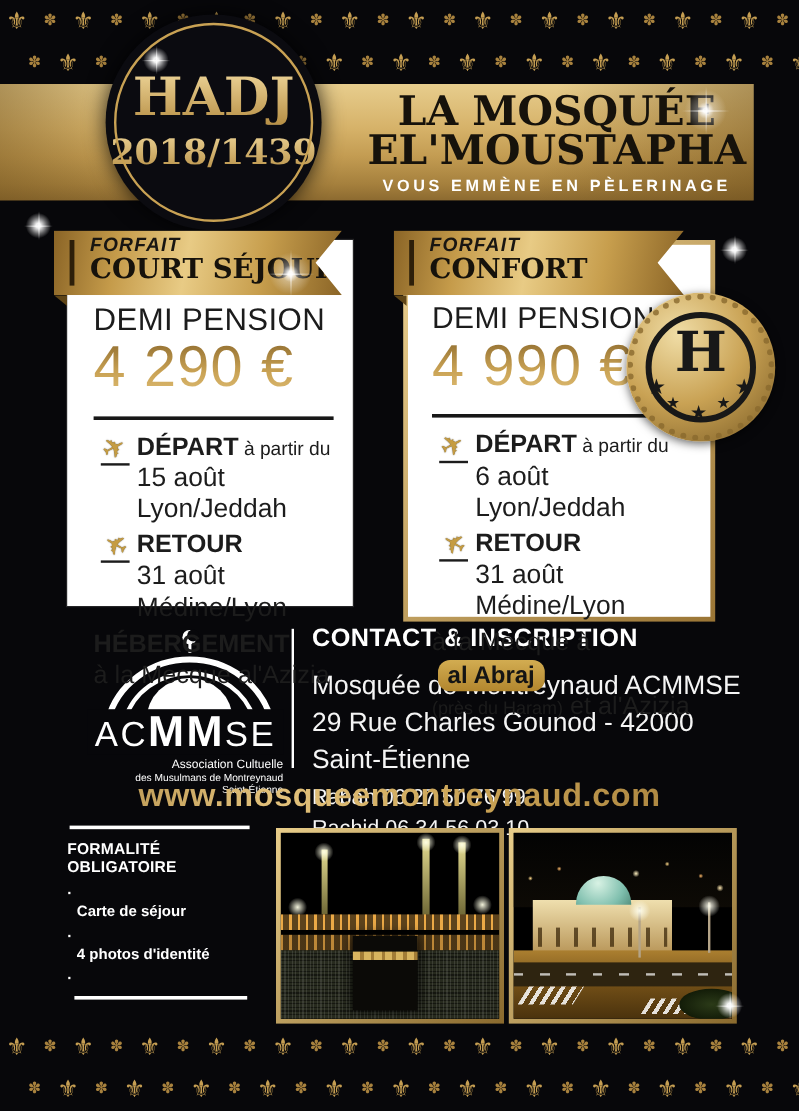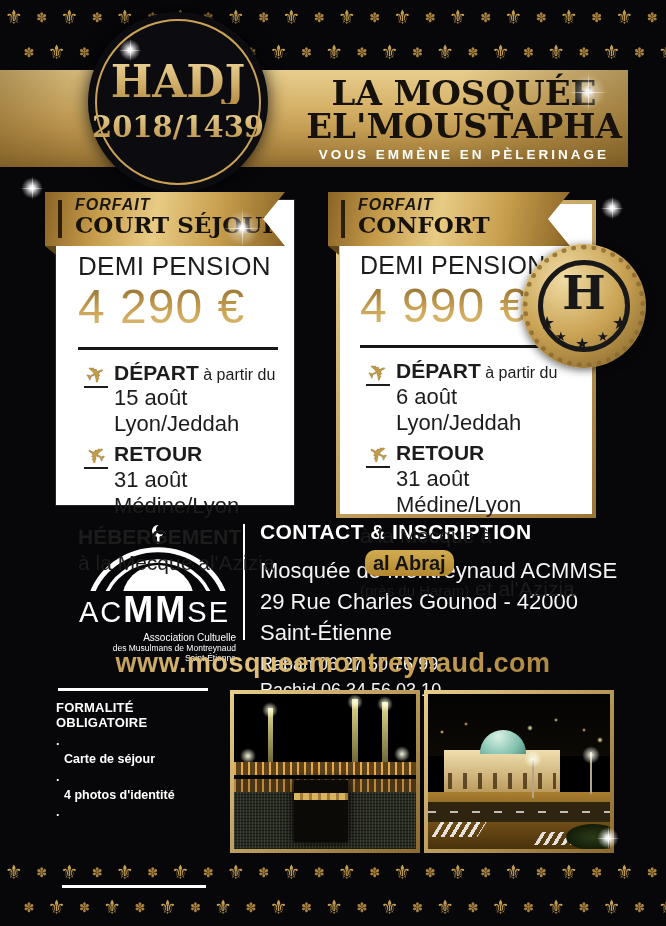--- a/index.html
+++ b/index.html
@@ -106,21 +106,21 @@
   .contact-heading{font-weight:800;font-size:21px;letter-spacing:.4px;margin-bottom:11px;color:#fff;}
   .contact-org,.contact-addr{font-size:22px;line-height:1.42;}
   .contact-phone{font-size:18px;margin-top:5px;}
 
   
   .website{position:absolute;left:0;top:648px;width:666px;text-align:center;font-weight:800;font-size:27px;
     letter-spacing:.5px;background:linear-gradient(100deg,#a37f3b,#e3c27c 35%,#c9a254 60%,#9a7535);
     -webkit-background-clip:text;background-clip:text;color:transparent;z-index:2;}
 
   
-  .formalities{position:absolute;left:56px;top:688px;width:158px;height:200px;color:#fff;}
+  .formalities{position:absolute;left:56px;top:688px;width:158px;height:145px;color:#fff;}
   .formalities::before{content:"";position:absolute;left:2px;top:0;width:150px;border-top:3px solid #fff;}
   .formalities::after{content:"";position:absolute;left:6px;bottom:0;width:144px;border-bottom:3px solid #fff;}
   .form-heading{font-weight:800;font-size:13px;letter-spacing:.2px;margin:12px 0 7px;}
   .form-item{position:relative;padding-left:8px;margin-bottom:5px;font-size:12.5px;font-weight:800;
     line-height:1.22;white-space:pre-line;}
   .form-item::before{content:"·";position:absolute;left:0;top:0;font-weight:800;}
   .form-note{font-weight:400;font-size:11.5px;line-height:1.22;white-space:pre-line;margin-top:1px;}
 
   
   .photo-frame{position:absolute;top:690px;width:190px;height:163px;padding:4px;z-index:2;

